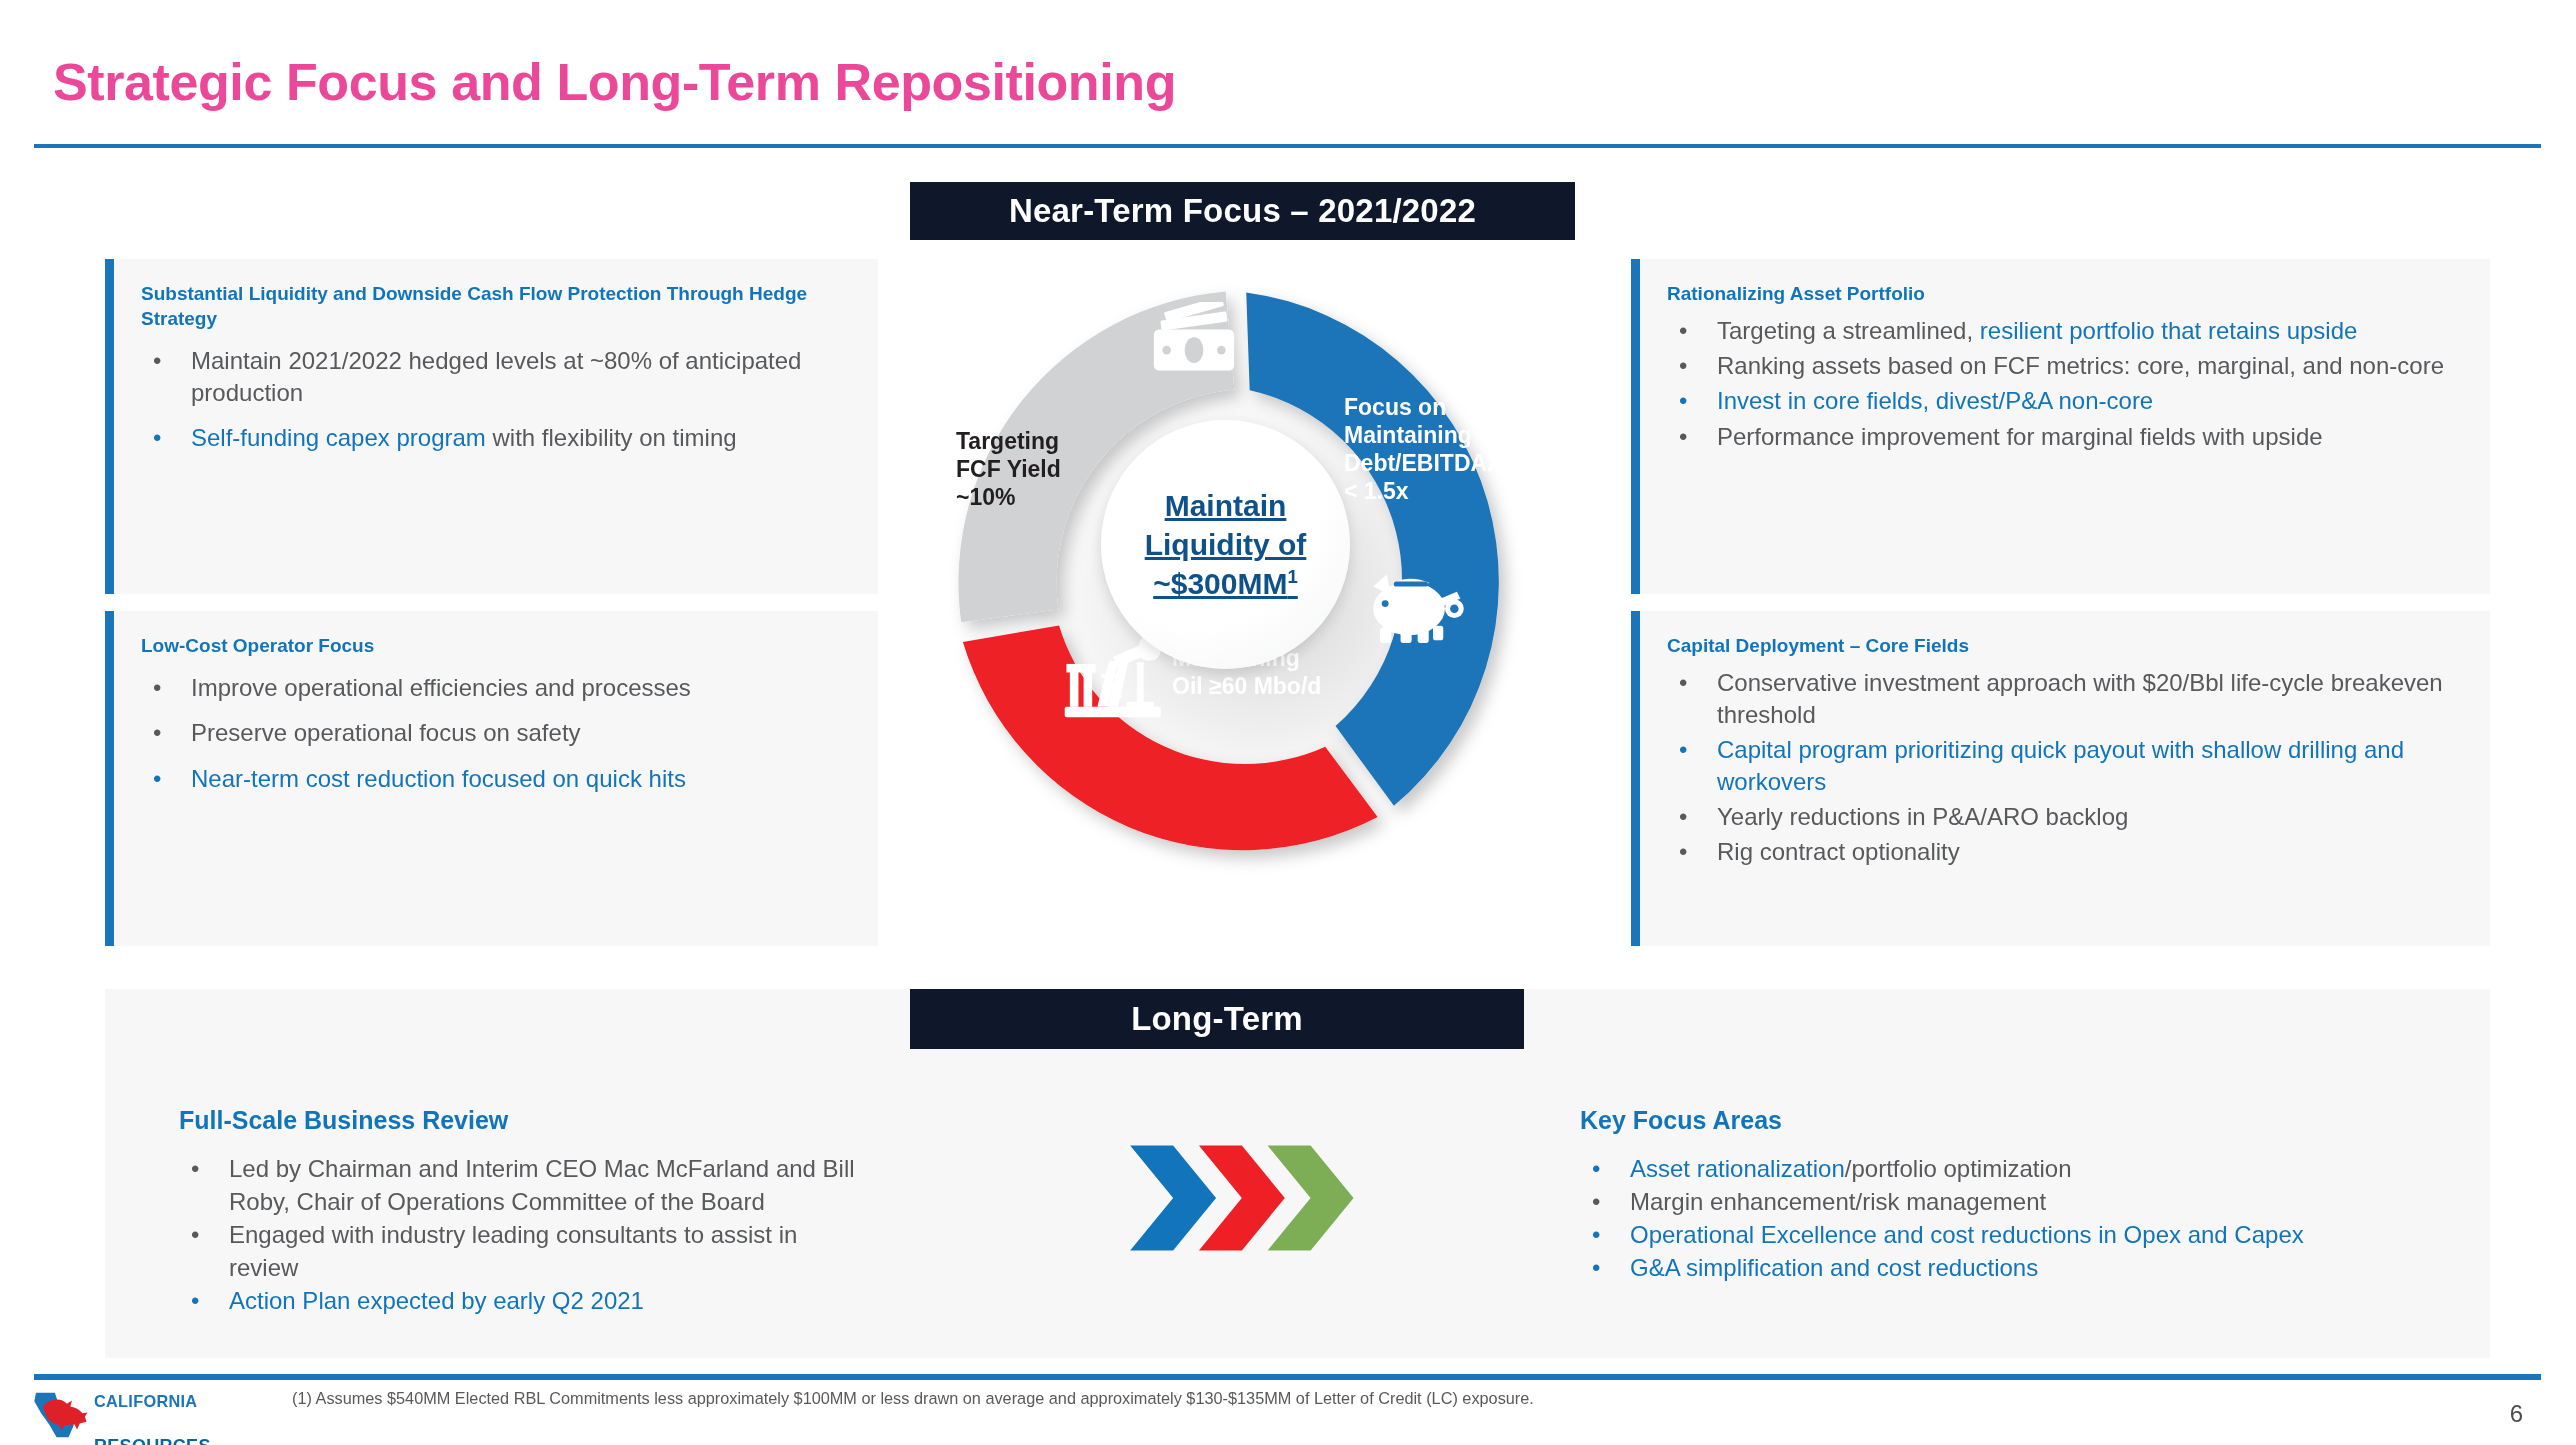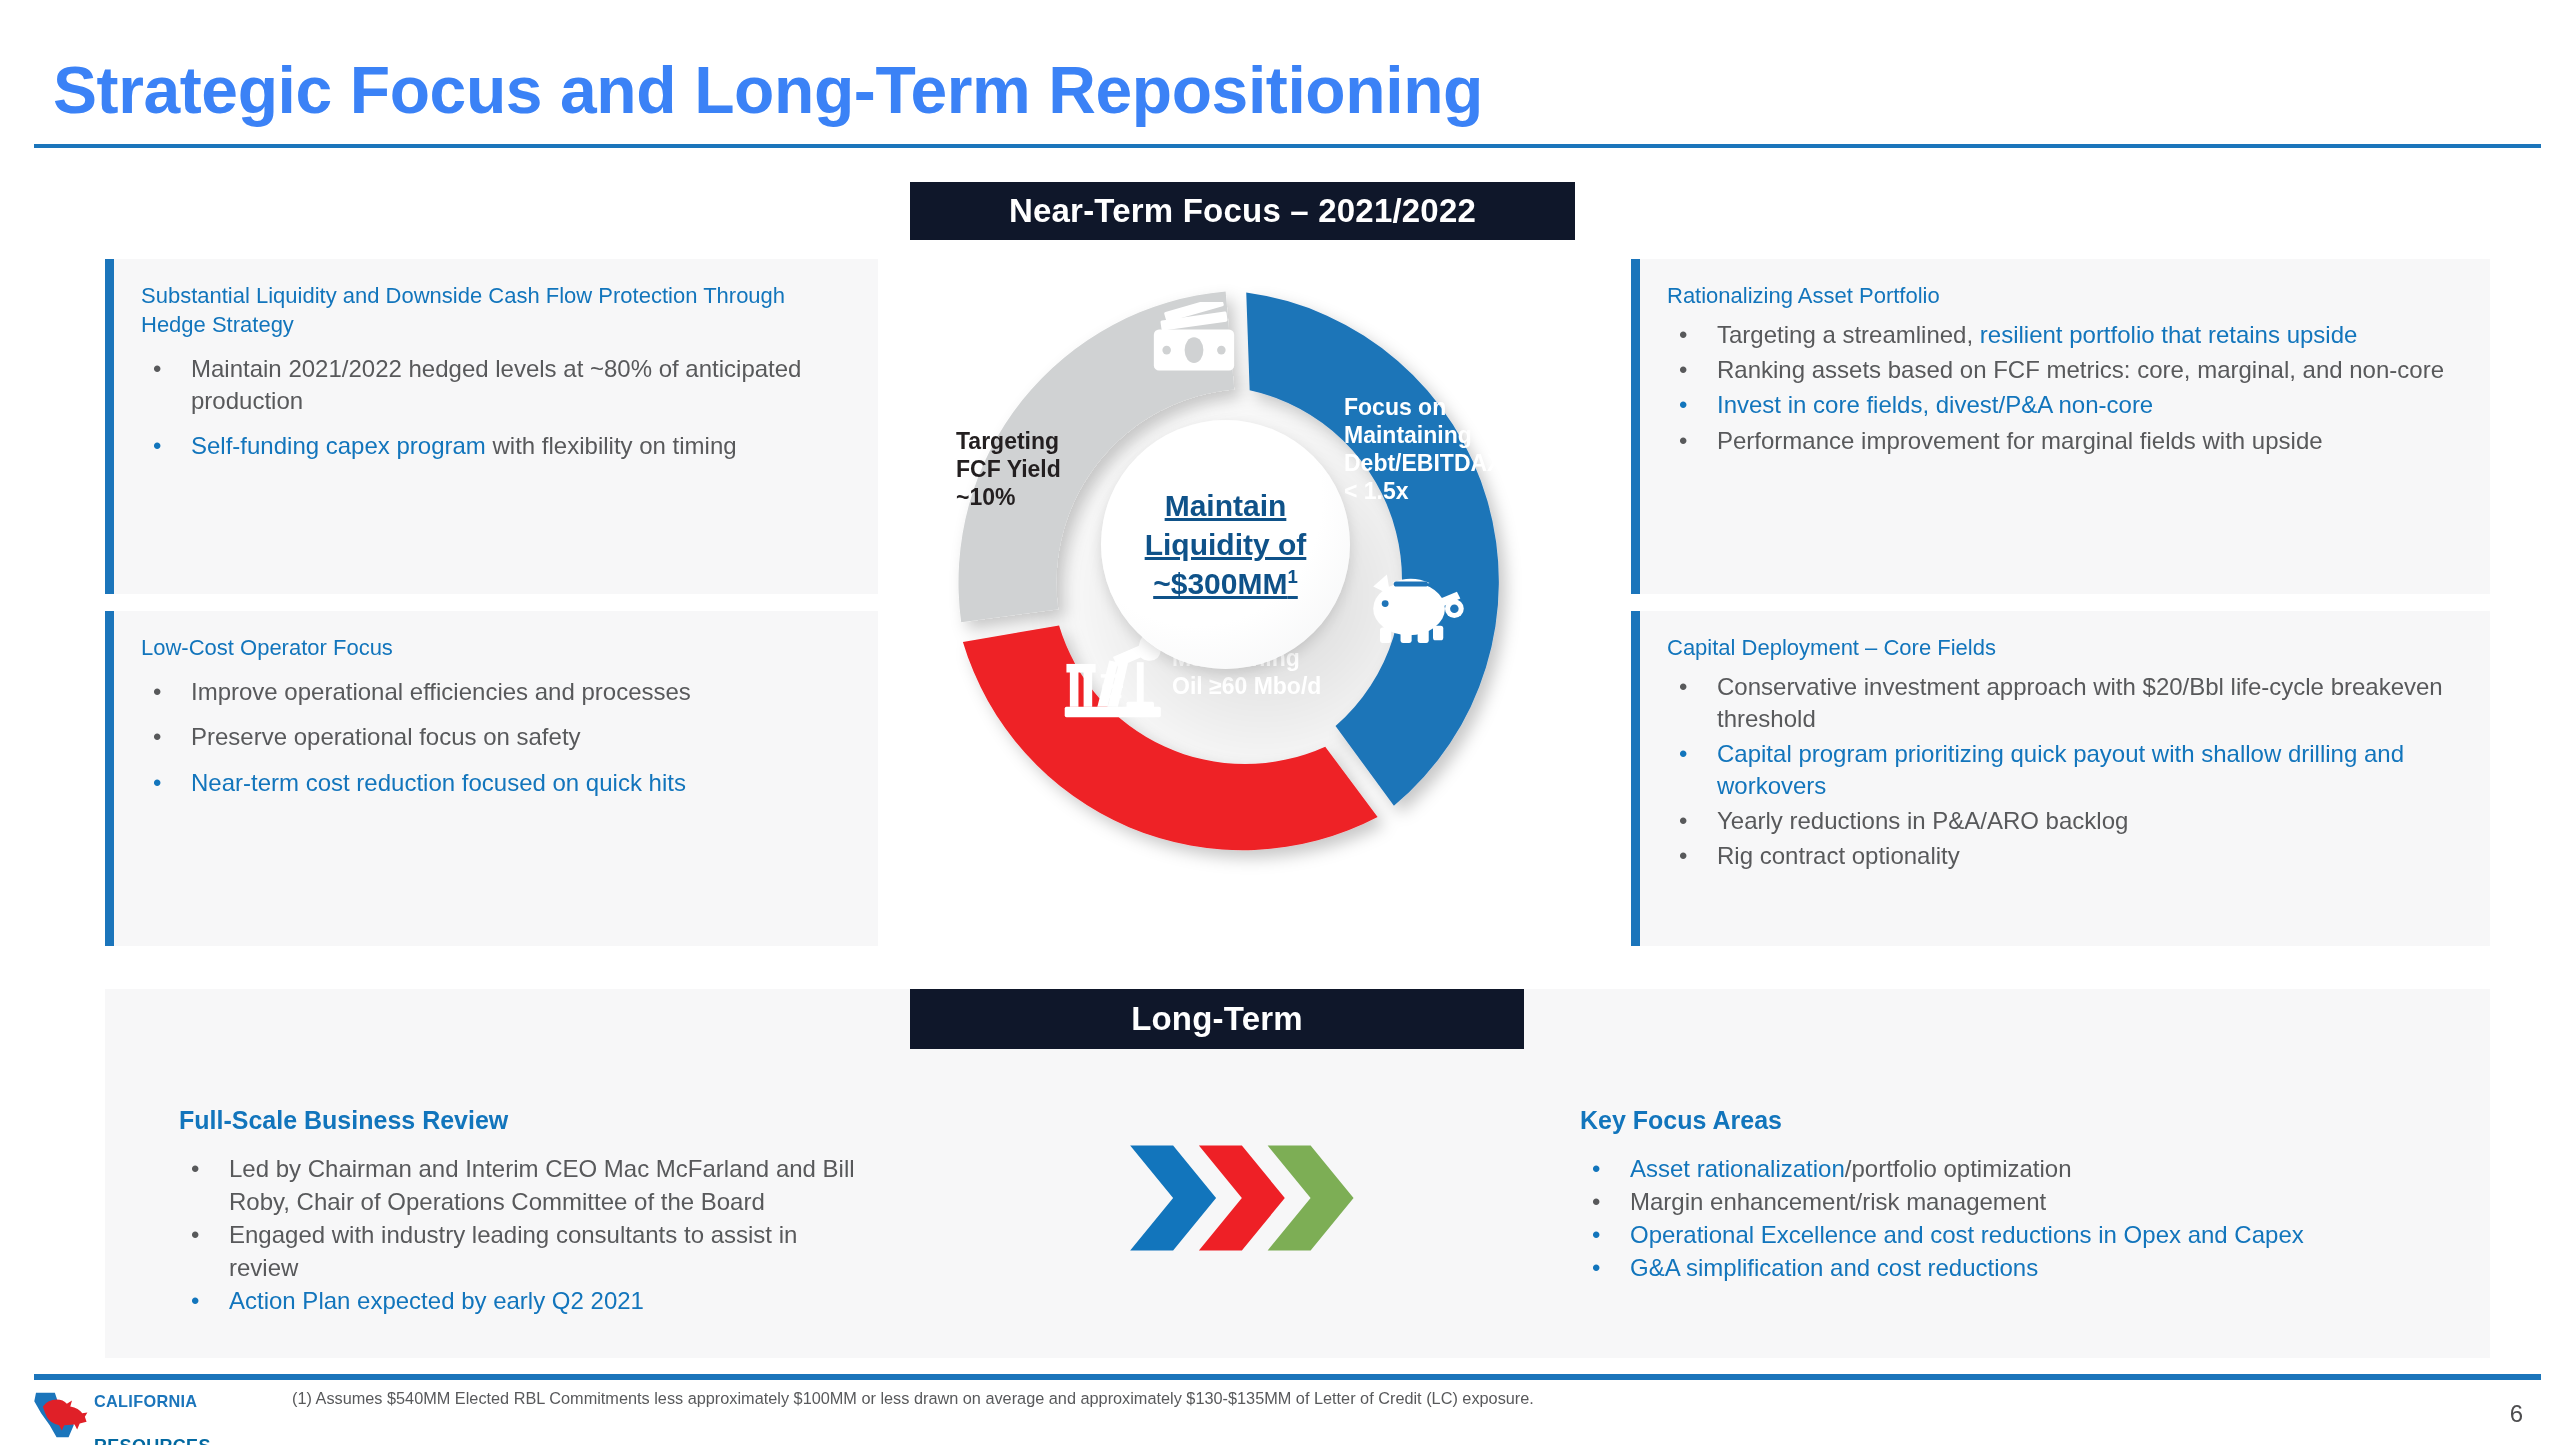--- a/index.html
+++ b/index.html
@@ -14,23 +14,23 @@
     overflow: hidden;
     font-family: "Liberation Sans", sans-serif;
     -webkit-font-smoothing: antialiased;
   }
 
   
   #slide-title {
     position: absolute;
     left: 53px;
     top: 52px;
-    font-size: 66px;
-    font-weight: bold;
-    color: #3b82f6;
+    font-size: 52px;
+    font-weight: bold;
+    color: #ec4899;
     letter-spacing: -0.4px;
     white-space: nowrap;
   }
   #title-rule {
     position: absolute;
     left: 34px;
     top: 144px;
     width: 2507px;
     height: 4.3px;
     background: #1B75BB;
@@ -65,22 +65,22 @@
     width: 8.6px;
     background: #1B75BB;
   }
   #panel-liquidity   { left: 105px;  top: 259px;  width: 773px; height: 335px; }
   #panel-lowcost     { left: 105px;  top: 611px;  width: 773px; height: 335px; }
   #panel-rationalize { left: 1631px; top: 259px;  width: 859px; height: 335px; }
   #panel-capital     { left: 1631px; top: 611px;  width: 859px; height: 335px; }
 
   .panel-title {
     color: #1275BC;
-    font-weight: normal;
-    font-size: 22px;
+    font-weight: bold;
+    font-size: 19px;
     line-height: 1.32;
     margin-bottom: 8.6px;
   }
   .bullets { margin: 0; padding: 0; list-style: none; }
   .bullets li {
     position: relative;
     padding-left: 50px;
     font-size: 24px;
     line-height: 1.33;
     color: #58595B;

